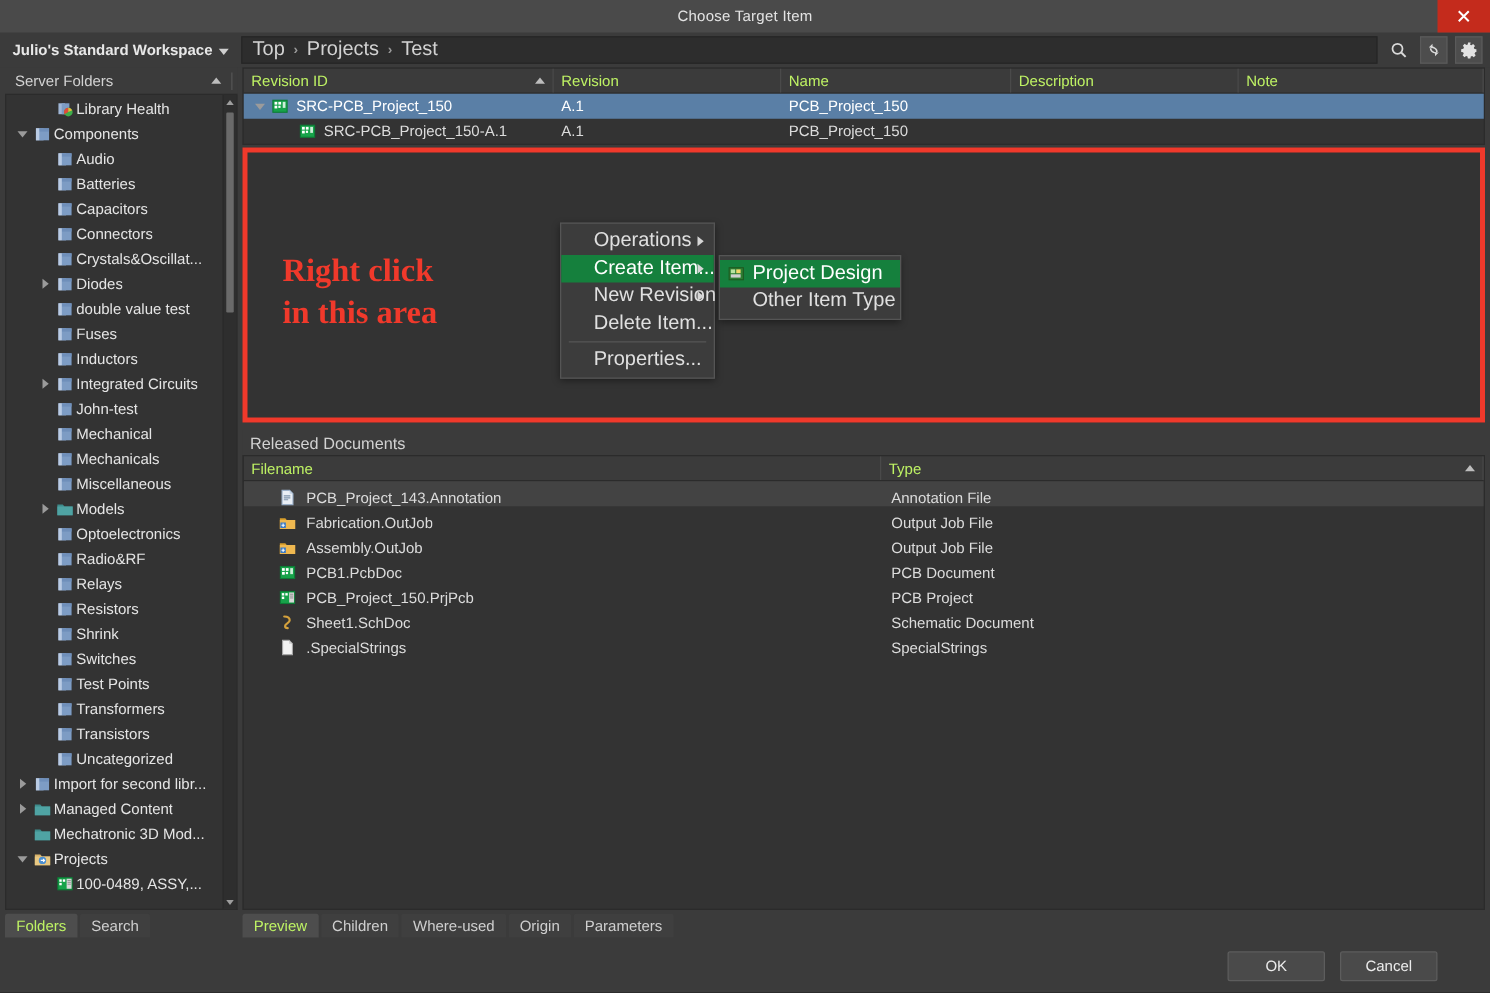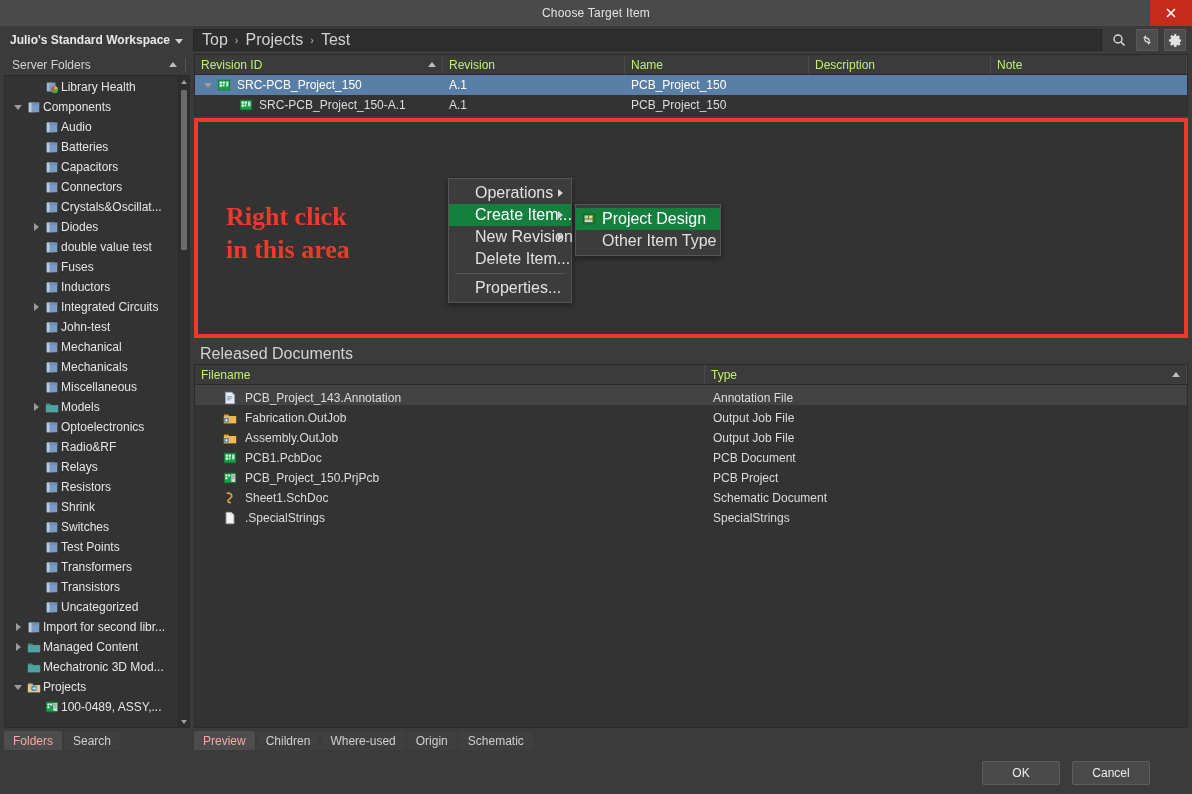--- a/index.html
+++ b/index.html
@@ -193,21 +193,21 @@
   }
   .ptab {
     height: 19px;
     padding: 0 9px;
     background: #3f3f3f;
     color: #cfcfcf; font-size: 12px;
     display: flex; align-items: center;
     border-radius: 2px 2px 0 0;
     cursor: pointer;
   }
-  .ptab.active { background: #4d4d4d; color: #fca5a5; }
+  .ptab.active { background: #4d4d4d; color: #bef264; }
 
   
   .right-panel {
     flex: 1; min-width: 0;
     display: flex; flex-direction: column;
     margin-left: 4px;
     padding-bottom: 2px;
   }
 
   
@@ -304,21 +304,21 @@
   }
 
   
   .released {
     flex: 1; min-height: 0;
     display: flex; flex-direction: column;
     margin-top: 6px;
   }
   .rel-title {
     height: 20px; flex: 0 0 20px;
-    font-size: 16px; color: #d2d2d2;
+    font-size: 13px; color: #d2d2d2;
     display: flex; align-items: center;
     padding: 0 6px;
     background: #3b3b3b;
   }
   .rel-grid {
     flex: 1; min-height: 0;
     background: #333333;
     border: 1px solid #2b2b2b;
     display: flex; flex-direction: column;
     overflow: hidden;
@@ -1094,21 +1094,21 @@
                 </div>
                 <div class="rel-type">SpecialStrings</div>
               </div>
             </div>
         </div>
         <div class="bottom-tabs" id="detail-tabs">
             <div class="ptab active">Preview</div>
             <div class="ptab">Children</div>
             <div class="ptab">Where-used</div>
             <div class="ptab">Origin</div>
-            <div class="ptab">Schematic</div>
+            <div class="ptab">Parameters</div>
           </div>
       </div>
 
     </div>
   </div>
 
   <div class="footer">
     <div class="btn">OK</div>
     <div class="btn">Cancel</div>
   </div>

